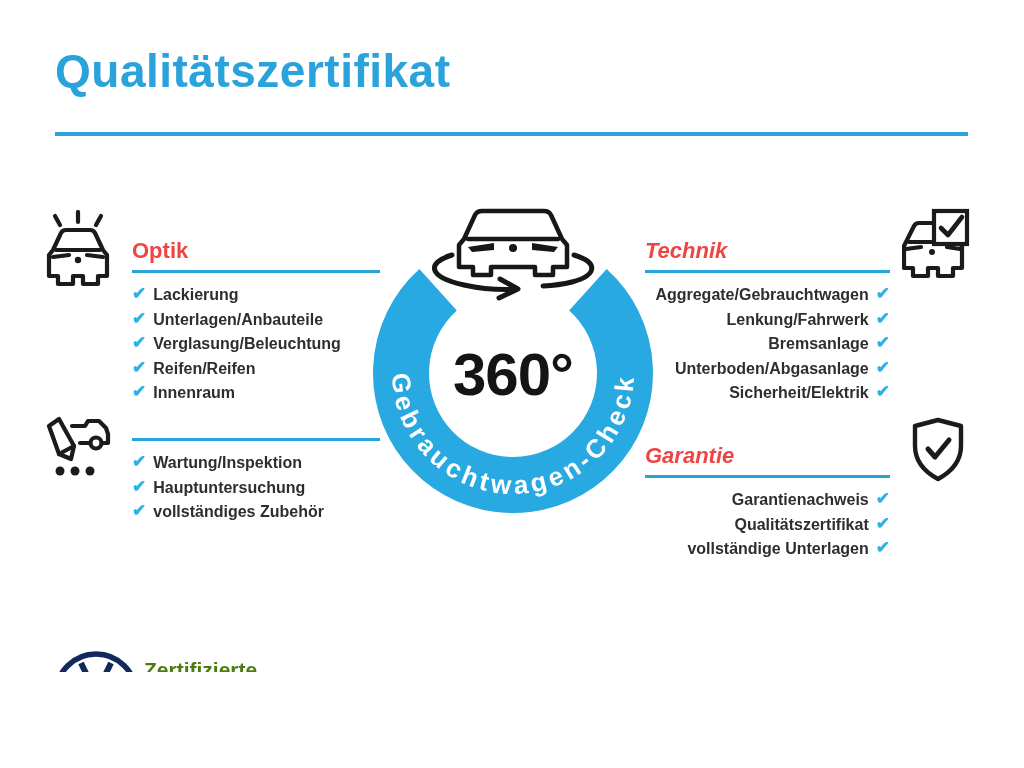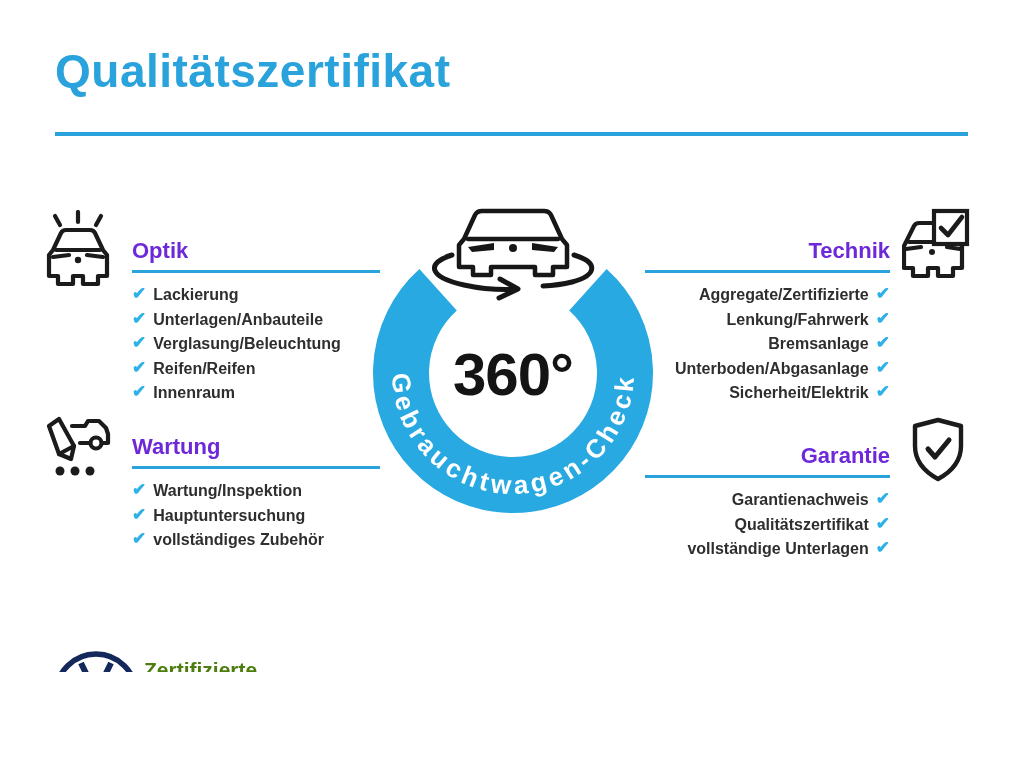--- a/index.html
+++ b/index.html
@@ -3,32 +3,32 @@
 <meta charset="utf-8">
 <style>
   html,body{margin:0;padding:0;background:#fff;}
   .page{position:relative;width:1024px;height:672px;background:#ffffff;overflow:hidden;
         font-family:"Liberation Sans",sans-serif;}
   .title{position:absolute;left:55px;top:44px;margin:0;font-size:46px;font-weight:700;
          color:#2AA2DB;letter-spacing:.5px;}
   .divider{position:absolute;left:55px;top:132px;width:913px;height:4px;background:#2AA2DB;}
 
   .section{position:absolute;}
-  .sec-head{font-size:22px;font-weight:700;color:#6d28d9;line-height:28px;}
+  .sec-head{font-size:22px;font-weight:700;color:#ef4444;line-height:28px;}
   .sec-line{height:3px;background:#2AA2DB;margin-top:5px;}
   .sec-list{margin-top:13px;display:flex;flex-direction:column;gap:7px;}
   .item{display:flex;align-items:center;gap:7px;font-size:16px;font-weight:600;
         color:#2e2e2e;line-height:17.5px;white-space:nowrap;}
   .check{color:#2CB2E8;font-size:17px;font-weight:700;line-height:1;transform:translateY(-1px);}
 
   .sec-optik{left:132px;top:237px;width:248px;}
   .sec-wartung{left:132px;top:433px;width:248px;}
   .sec-technik{left:645px;top:237px;width:245px;}
   .sec-garantie{left:645px;top:434px;width:245px;margin-top:8px;}
-  .right .sec-head{text-align:right;}
+  .right .sec-head{font-style:italic;}
   .right .sec-list{align-items:flex-end;}
   .right .item{flex-direction:row-reverse;}
 
   .icon{position:absolute;}
   .icon-optik{left:44px;top:210px;width:68px;height:86px;}
   .icon-wartung{left:42px;top:414px;width:72px;height:66px;}
   .icon-technik{left:902px;top:208px;width:72px;height:78px;}
   .icon-garantie{left:906px;top:415px;width:64px;height:70px;}
 
   .badge{position:absolute;left:368px;top:195px;width:290px;height:325px;}
@@ -109,21 +109,20 @@
           <span>Reifen/Reifen</span>
         </div>
       <div class="item">
           <span class="check">✔</span>
           <span>Innenraum</span>
         </div>
     </div>
   </div>
 
   <div class="section sec-wartung left">
-    <div class="sec-head">Wartung</div>
     <div class="sec-line"></div>
     <div class="sec-list">
       <div class="item">
           <span class="check">✔</span>
           <span>Wartung/Inspektion</span>
         </div>
       <div class="item">
           <span class="check">✔</span>
           <span>Hauptuntersuchung</span>
         </div>
@@ -133,21 +132,21 @@
         </div>
     </div>
   </div>
 
   <div class="section sec-technik right">
     <div class="sec-head">Technik</div>
     <div class="sec-line"></div>
     <div class="sec-list">
       <div class="item">
           <span class="check">✔</span>
-          <span>Aggregate/Zertifizierte</span>
+          <span>Aggregate/Gebrauchtwagen</span>
         </div>
       <div class="item">
           <span class="check">✔</span>
           <span>Lenkung/Fahrwerk</span>
         </div>
       <div class="item">
           <span class="check">✔</span>
           <span>Bremsanlage</span>
         </div>
       <div class="item">

